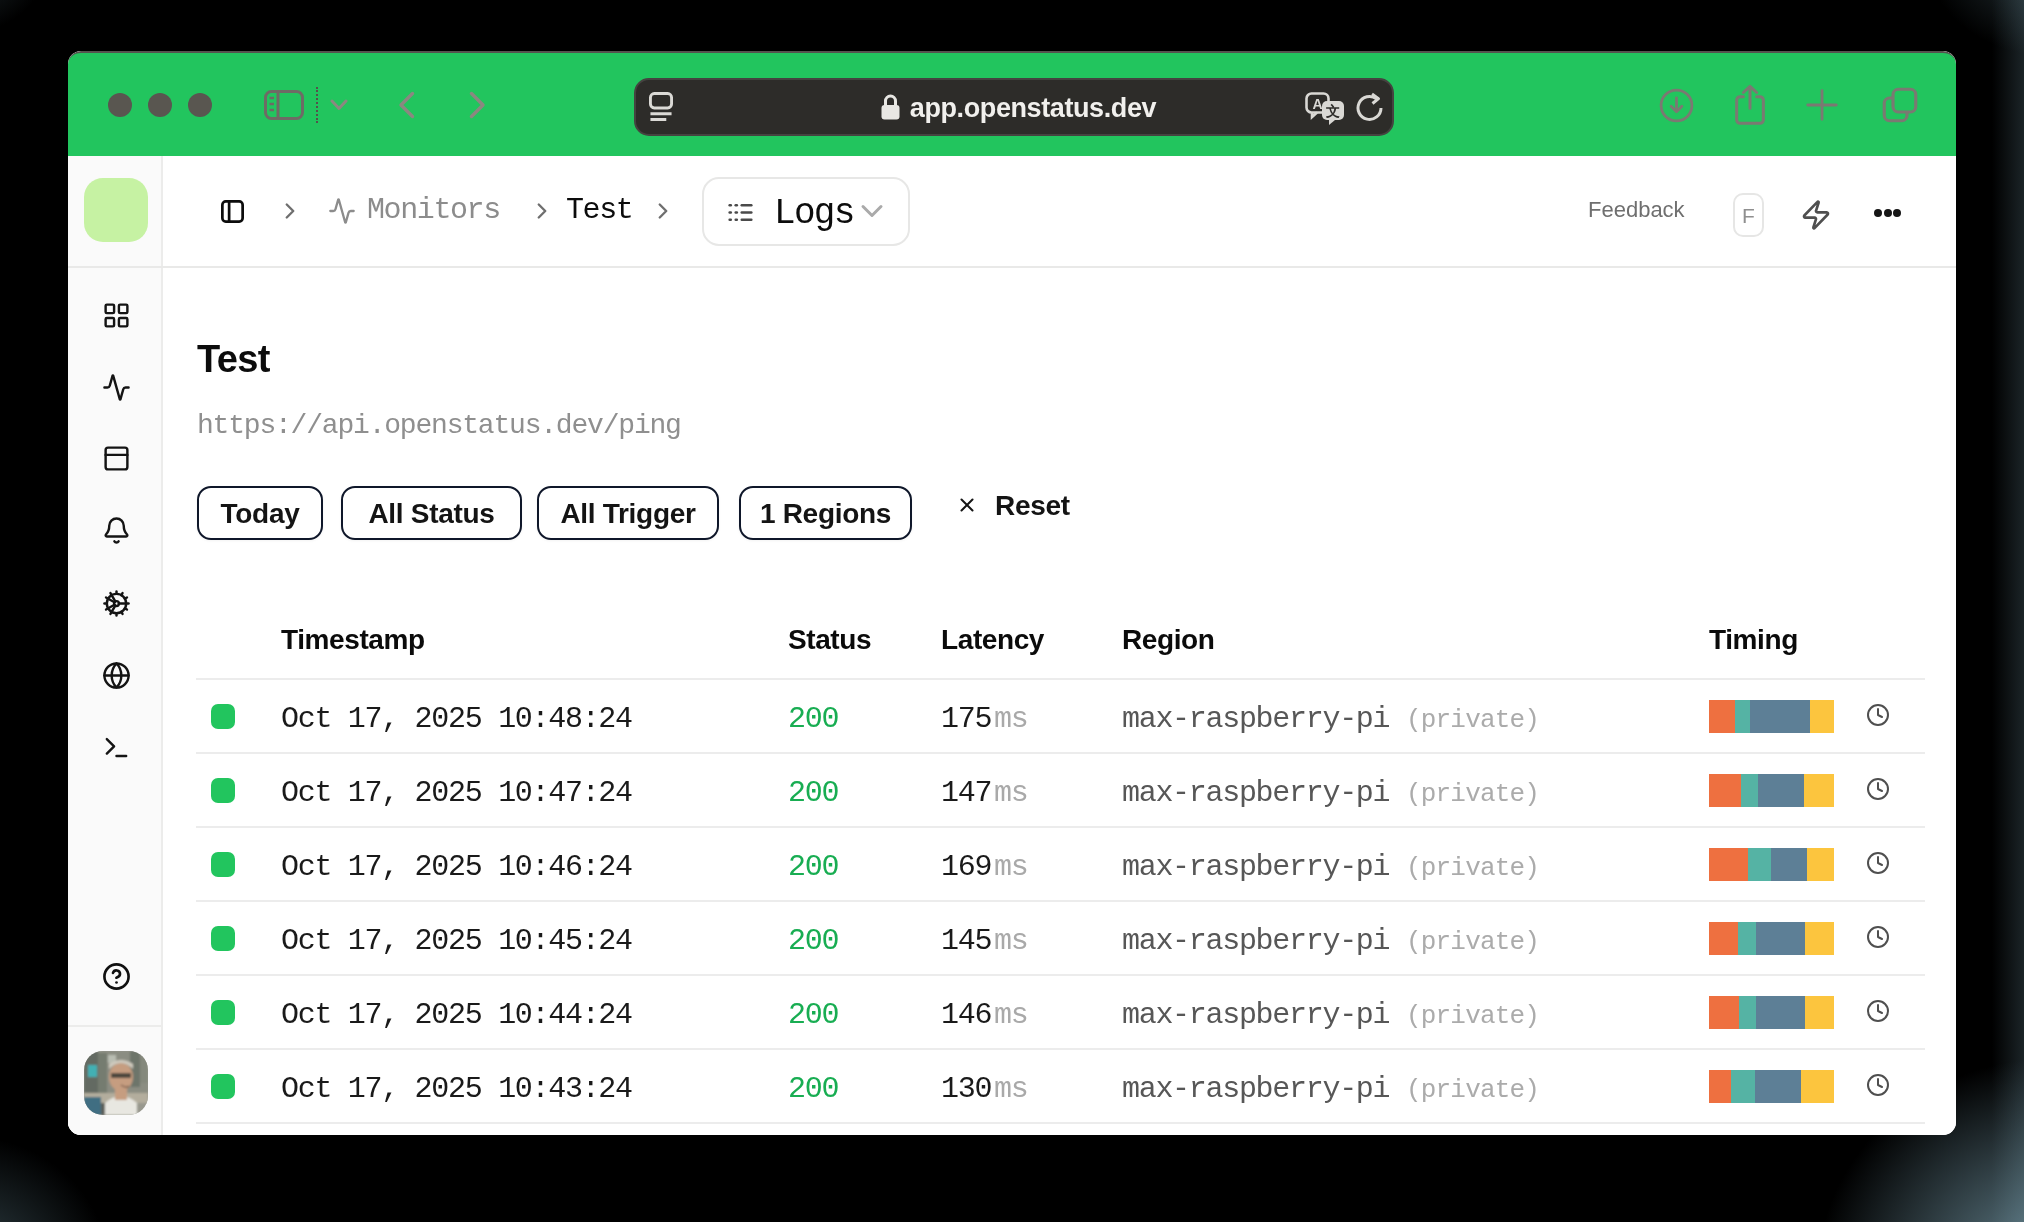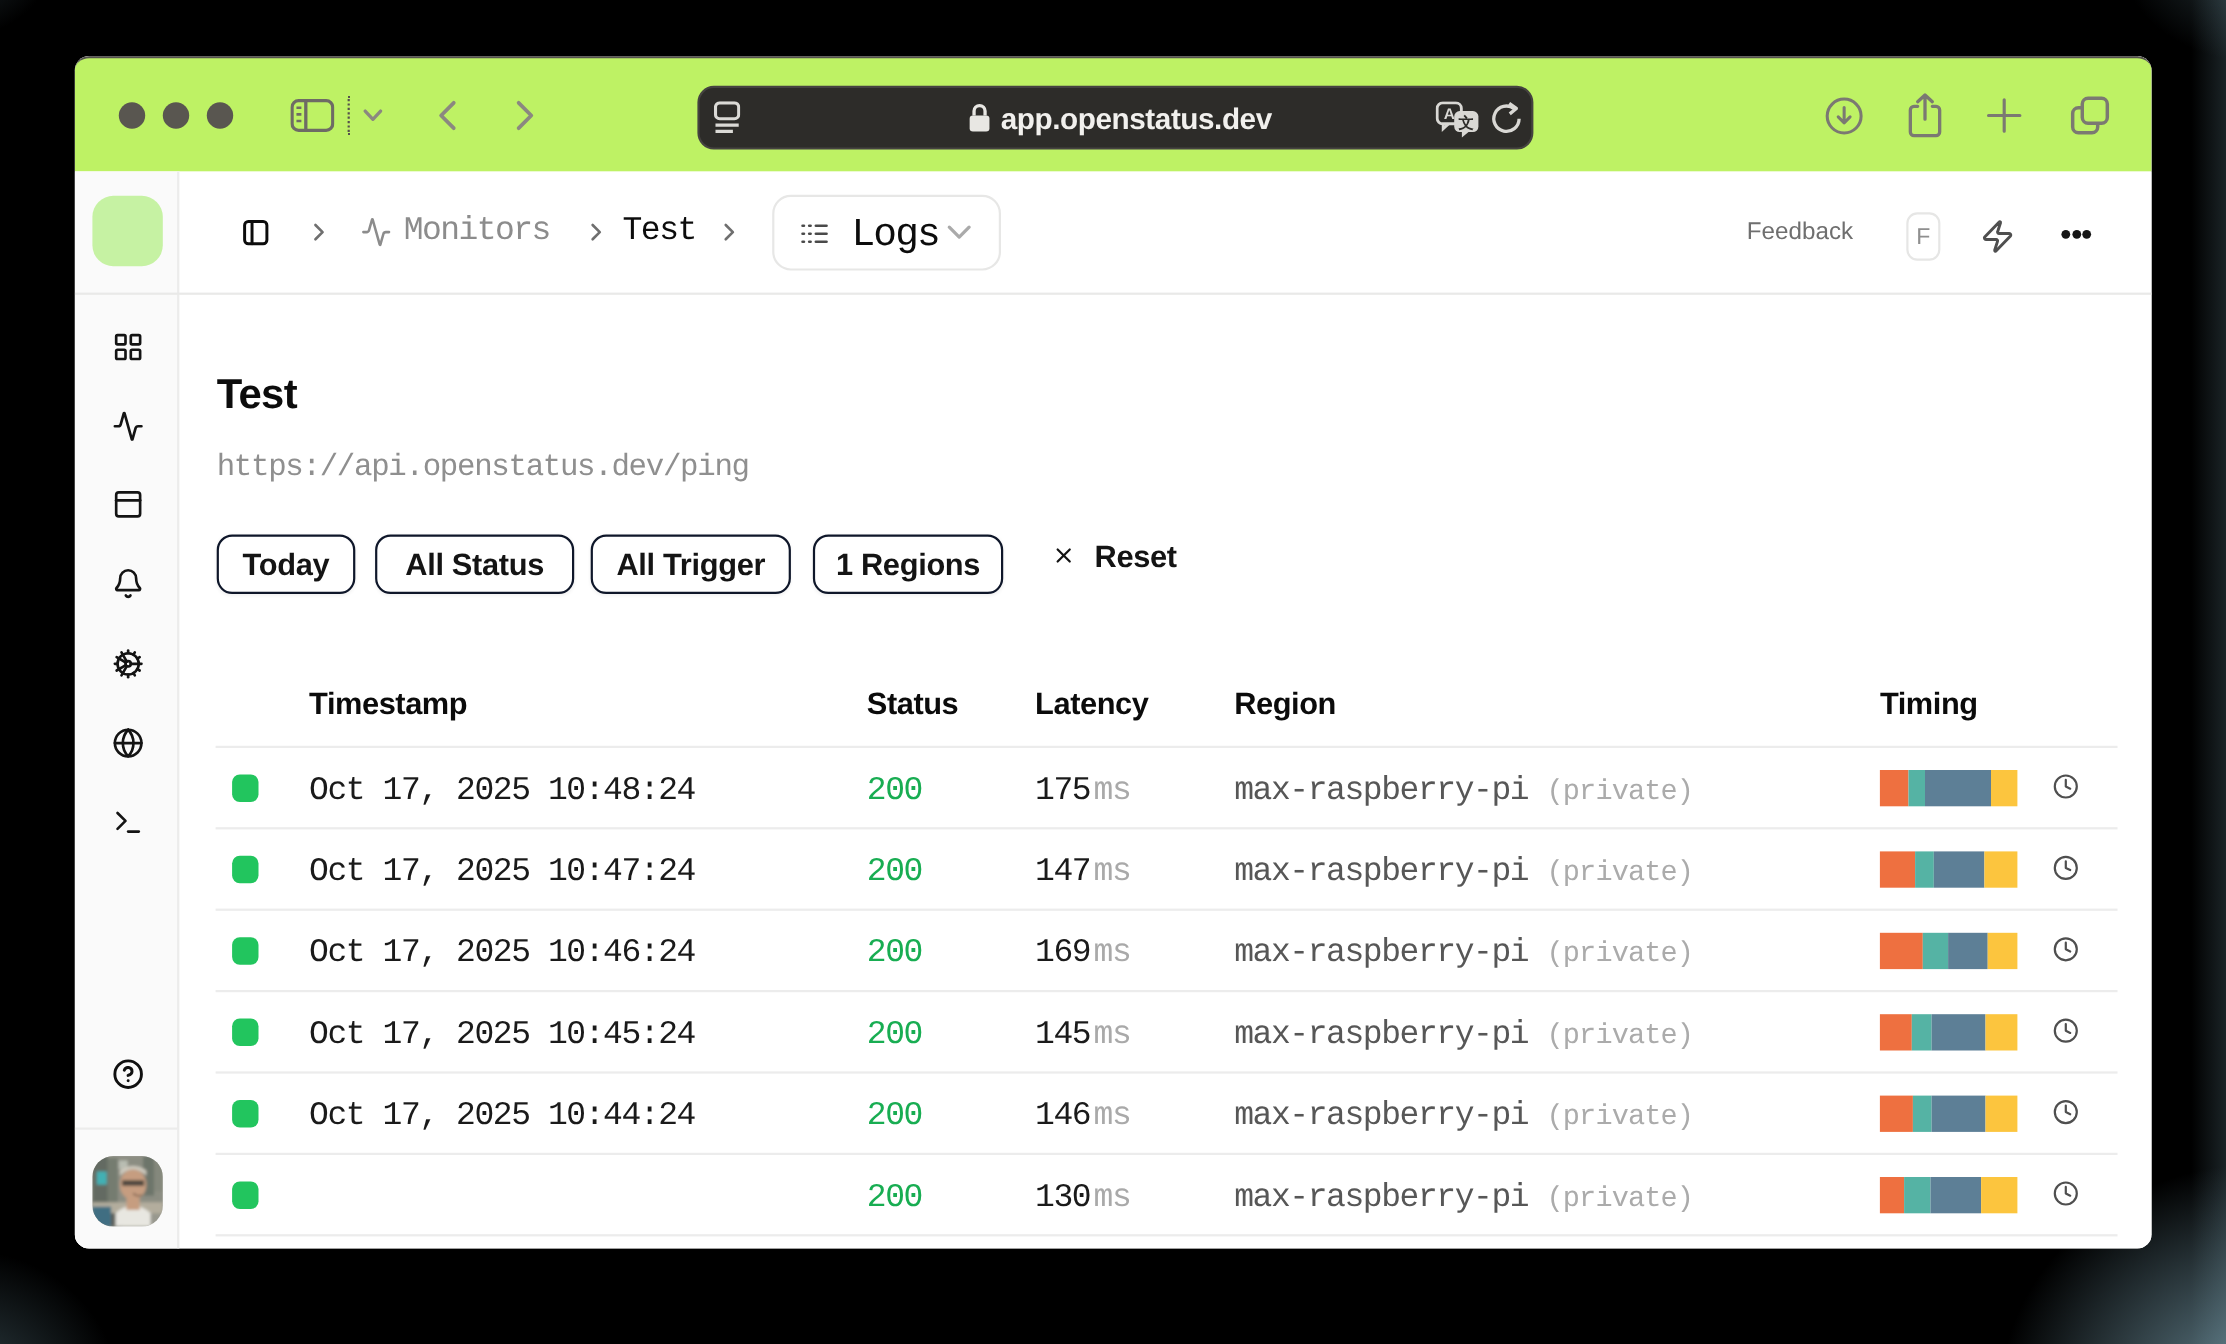--- a/index.html
+++ b/index.html
@@ -13,21 +13,21 @@
       linear-gradient(to left, rgba(104,138,151,0.26), rgba(104,138,151,0) 32px),
       #000;
     font-family:"Liberation Sans", sans-serif;
     position:relative;
   }
   .win { position:absolute; left:68px; top:51px; width:1888px; height:1084px;
     background:#fff; border-radius:13px; overflow:hidden; }
   .abs { position:absolute; }
 
   
-  .titlebar { position:absolute; left:0; top:0; width:1888px; height:105px; background:#bef264; border-top:2px solid #55534e; border-radius:13px 13px 0 0; }
+  .titlebar { position:absolute; left:0; top:0; width:1888px; height:105px; background:#22c55e; border-top:2px solid #55534e; border-radius:13px 13px 0 0; }
   .dot { position:absolute; width:24px; height:24px; border-radius:50%; background:#595650; top:40px; }
   .urlbar { position:absolute; left:566px; top:25px; width:760px; height:58px;
     background:#2d2c29; border:2px solid #454340; border-radius:15px; }
   .urltext { position:absolute; width:100%; top:13px; left:4px; text-align:center;
     color:#f1f0ed; font-size:27px; font-weight:600; letter-spacing:-0.4px; }
 
   
   .app { position:absolute; left:0; top:105px; width:1888px; height:979px; background:#fff; }
   .sidebar { position:absolute; left:0; top:0; width:95px; height:979px; background:#fafafa;
     border-right:2px solid #ececeb; }
@@ -372,20 +372,21 @@
         <div style="width:17.5px; background:#55b3a4"></div>
         <div style="width:48.5px; background:#5d7f96"></div>
         <div style="width:29.5px; background:#fcc53e"></div>
       </div>
     <svg class="clock" style="top:843px" width="24" height="24" viewBox="0 0 24 24" fill="none" stroke="#4f4f4f" stroke-width="2" stroke-linecap="round" stroke-linejoin="round">
         <circle cx="12" cy="12" r="10"></circle>
         <polyline points="12 6 12 12 16 14"></polyline>
       </svg>
     <div class="rowline" style="top:892px"></div>
     <div class="sq" style="top:918px"></div>
+    <div class="cell" style="left:213px; top:916px">Oct 17, 2025 10:43:24</div>
     <div class="cell" style="left:720px; top:916px; color:#18ad52">200</div>
     <div class="cell" style="left:873px; top:916px">130<span style="color:#a9a9a9; margin-left:3px">ms</span></div>
     <div class="cell" style="left:1054px; top:916px; color:#575757">max-raspberry-pi <span style="color:#ababab; font-size:26px; letter-spacing:-0.8px">(private)</span></div>
     <div class="tbar" style="top:914px">
         <div style="width:22px; background:#ee7040"></div>
         <div style="width:23.5px; background:#55b3a4"></div>
         <div style="width:46px; background:#5d7f96"></div>
         <div style="width:33.5px; background:#fcc53e"></div>
       </div>
     <svg class="clock" style="top:917px" width="24" height="24" viewBox="0 0 24 24" fill="none" stroke="#4f4f4f" stroke-width="2" stroke-linecap="round" stroke-linejoin="round">

